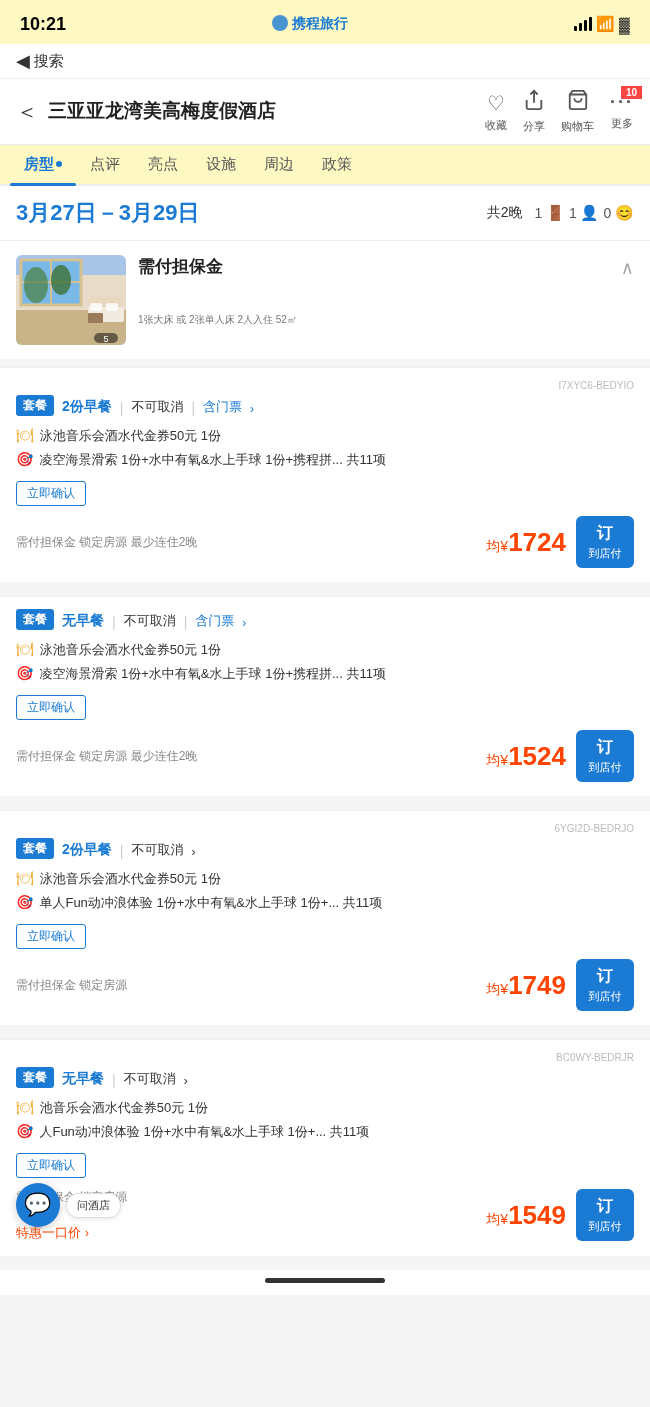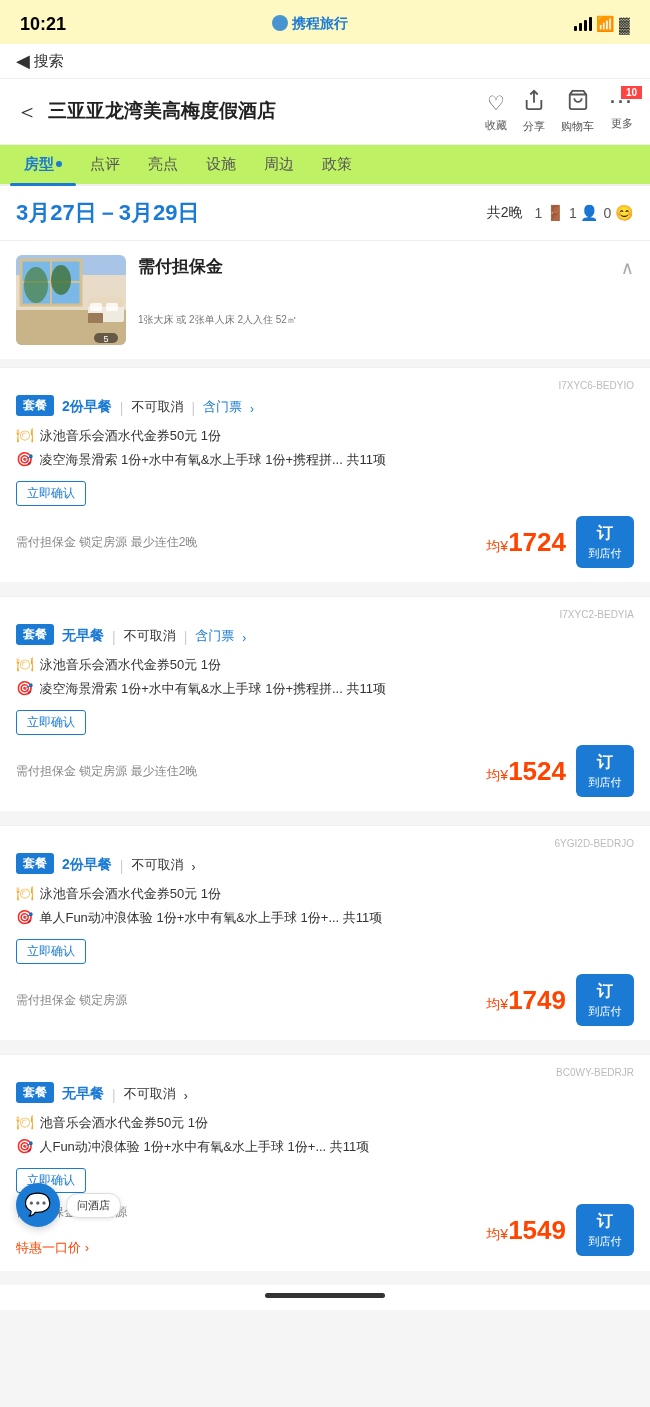--- a/index.html
+++ b/index.html
@@ -105,21 +105,21 @@
       background: #ff4444;
       color: #fff;
       border-radius: 0;
       font-size: 10px;
       padding: 1px 5px;
       font-weight: 600;
     }
 
     
     .tabs {
-      background: #bef264;
+      background: #fef9c3;
       display: flex;
       border-bottom: 2px solid #eee;
       padding: 0 10px;
     }
     .tab-item {
       padding: 10px 14px;
       font-size: 15px;
       color: #555;
       cursor: pointer;
       position: relative;
@@ -523,21 +523,20 @@
           <span>订</span>
           <span class="book-btn-sub">到店付</span>
         </div>
       </div>
     </div>
   </div>
 </div>
 
 <div class="package-section">
   <div class="package-card">
-    <div class="package-id">I7XYC2-BEDYIA</div>
     <div class="package-tags">
       <span class="tag-package">套餐</span>
       <span class="tag-breakfast">无早餐</span>
       <span class="tag-sep">|</span>
       <span class="tag-cancel">不可取消</span>
       <span class="tag-sep">|</span>
       <span class="tag-ticket">含门票</span>
       <span class="tag-arrow">›</span>
     </div>
     <div class="package-amenity">

